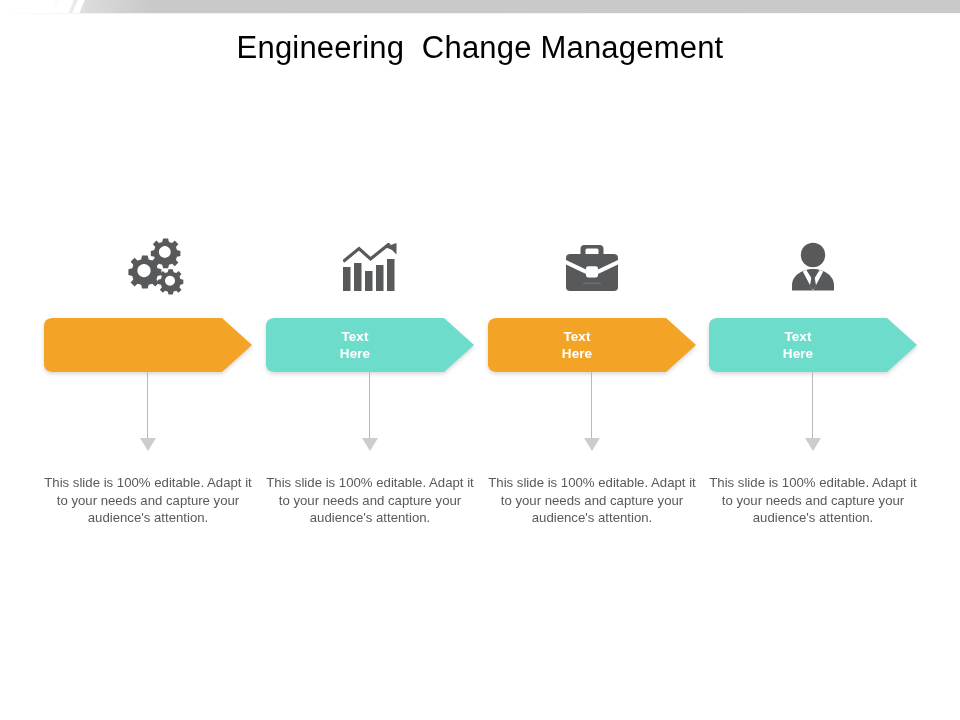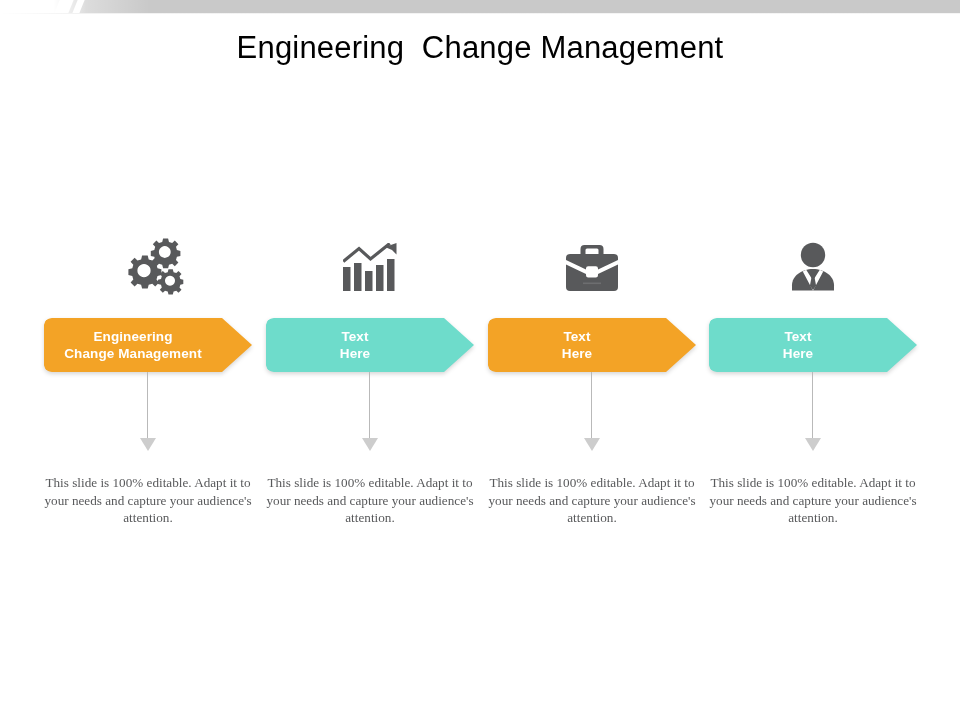--- a/index.html
+++ b/index.html
@@ -180,21 +180,21 @@
   
   .body-text {
     position: absolute;
     top: 474px;
     left: 0;
     width: 222px;
     text-align: center;
     font-size: 13.2px;
     line-height: 17.5px;
     color: #58595b;
-    font-family: Liberation Serif, serif;
+    font-family: Liberation Sans, sans-serif;
   }
 </style>
 </head>
 <body>
 
 <div class="top-bar">
   <div class="top-bar-grey"></div>
   <div class="top-bar-slash-a"></div>
   <div class="top-bar-slash-b"></div>
   <div class="top-bar-fade"></div>
@@ -213,22 +213,20 @@
         <path d="M25.5,22.5 l3.6,-1.0 l1.0,-3.9 l5.6,0 l1.0,3.9 l3.6,1.0 l2.9,-2.7 l4.0,4.0 l-2.7,2.9 l1.0,3.6 l3.9,1.0 l0,5.6 l-3.9,1.0 l-1.0,3.6 l2.7,2.9 l-4.0,4.0 l-2.9,-2.7 l-3.6,1.0 l-1.0,3.9 l-5.6,0 l-1.0,-3.9 l-3.6,-1.0 l-2.9,2.7 l-4.0,-4.0 l2.7,-2.9 l-1.0,-3.6 l-3.9,-1.0 l0,-5.6 l3.9,-1.0 l1.0,-3.6 l-2.7,-2.9 l4.0,-4.0 Z M31.9,26.0 a6.6,6.6 0 1,0 0.2,0 Z"></path>
 
         <path d="M47.0,5.0 l3.2,-0.9 l0.9,-3.5 l5.0,0 l0.9,3.5 l3.2,0.9 l2.6,-2.4 l3.6,3.6 l-2.4,2.6 l0.9,3.2 l3.5,0.9 l0,5.0 l-3.5,0.9 l-0.9,3.2 l2.4,2.6 l-3.6,3.6 l-2.6,-2.4 l-3.2,0.9 l-0.9,3.5 l-5.0,0 l-0.9,-3.5 l-3.2,-0.9 l-2.6,2.4 l-3.6,-3.6 l2.4,-2.6 l-0.9,-3.2 l-3.5,-0.9 l0,-5.0 l3.5,-0.9 l0.9,-3.2 l-2.4,-2.6 l3.6,-3.6 Z M52.7,8.1 a5.9,5.9 0 1,0 0.2,0 Z"></path>
 
         <path d="M53.0,35.0 l2.7,-0.8 l0.8,-3.0 l4.3,0 l0.8,3.0 l2.7,0.8 l2.2,-2.0 l3.0,3.0 l-2.0,2.2 l0.8,2.7 l3.0,0.8 l0,4.3 l-3.0,0.8 l-0.8,2.7 l2.0,2.2 l-3.0,3.0 l-2.2,-2.0 l-2.7,0.8 l-0.8,3.0 l-4.3,0 l-0.8,-3.0 l-2.7,-0.8 l-2.2,2.0 l-3.0,-3.0 l2.0,-2.2 l-0.8,-2.7 l-3.0,-0.8 l0,-4.3 l3.0,-0.8 l0.8,-2.7 l-2.0,-2.2 l3.0,-3.0 Z M57.9,37.7 a5.0,5.0 0 1,0 0.2,0 Z"></path>
       </svg>
     </div>
 
     <div class="banner banner-orange">
       <div class="banner-shape"></div>
-      <div class="banner-label">Engineering
-Change Management</div>
     </div>
 
     <div class="connector">
       <div class="connector-line"></div>
       <div class="connector-head"></div>
     </div>
 
     <div class="body-text">This slide is 100% editable. Adapt it to your needs and capture your audience's attention.</div>
   </div>
 

